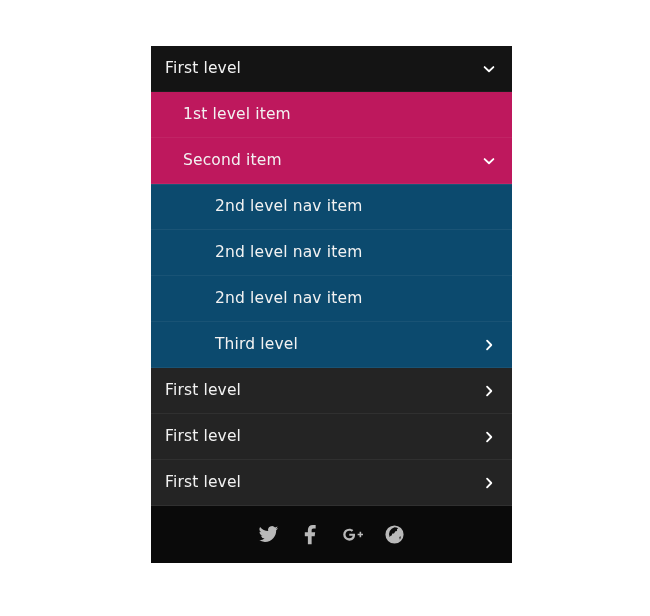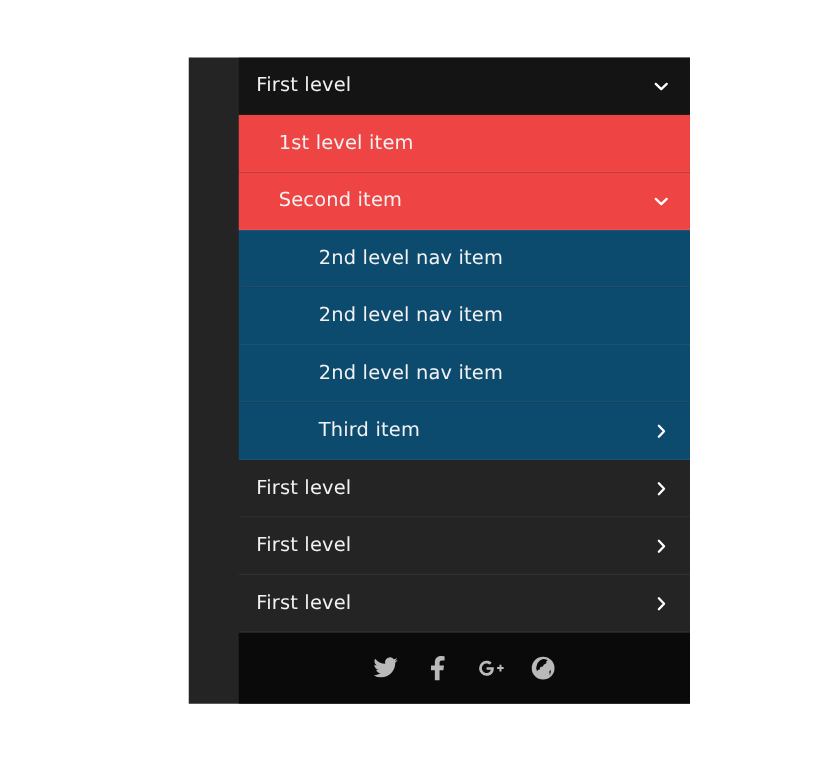--- a/index.html
+++ b/index.html
@@ -21,21 +21,20 @@
   }
 
   
   #nav-panel {
     position: absolute;
     left: 151px;
     top: 46px;
     width: 361px;
     background: #242424;
     overflow: hidden;
-    padding-left: 40px;
   }
 
   .nav-row {
     position: relative;
     display: flex;
     align-items: center;
     box-sizing: border-box;
     height: 46px;
     width: 100%;
     color: #f2f2f2;
@@ -46,21 +45,21 @@
     user-select: none;
   }
 
   
   .lvl-header {
     background: #141414;
     padding-left: 14px;
     border-bottom: 1px solid rgba(255,255,255,0.04);
   }
   .lvl-1 {
-    background: #ef4444;
+    background: #be185d;
     padding-left: 32px;
   }
   .lvl-1-collapsed {
     background: #242424;
     padding-left: 14px;
   }
   .lvl-2 {
     background: #0c4a6e;
     padding-left: 64px;
   }
@@ -156,21 +155,21 @@
 
     <div class="nav-row lvl-2">
       <span class="row-label">2nd level nav item</span>
     </div>
 
     <div class="nav-row lvl-2">
       <span class="row-label">2nd level nav item</span>
     </div>
 
     <div class="nav-row lvl-2">
-      <span class="row-label">Third item</span>
+      <span class="row-label">Third level</span>
       <span class="chev">
         <svg viewBox="0 0 16 16" width="14" height="14">
             <path d="M5.8 3 L10.6 8 L5.8 13"></path>
           </svg>
       </span>
     </div>
 
     <div class="nav-row lvl-1-collapsed">
       <span class="row-label">First level</span>
       <span class="chev">

